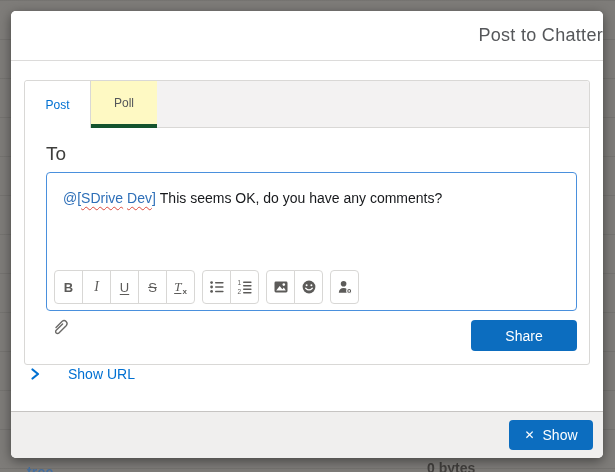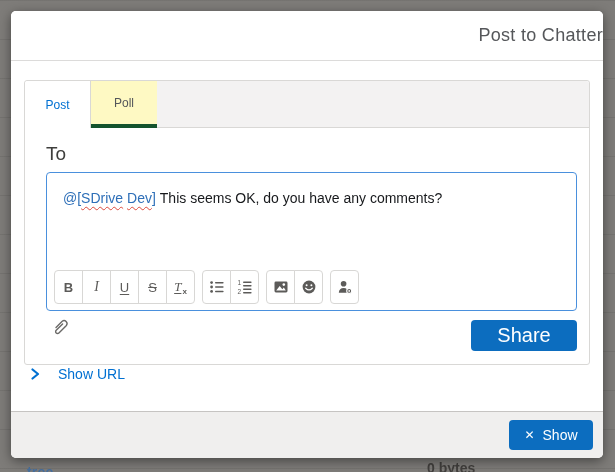--- a/index.html
+++ b/index.html
@@ -85,27 +85,27 @@
   .g-rm-sub { font-size:8px; font-weight:700; margin-left:1px; margin-top:8px; }
   .tb-btn svg { display:block; }
 
   .attach-btn {
     position:absolute; left:24px; top:237px; width:22px; height:22px;
     background:transparent; border:none; padding:0; cursor:pointer;
   }
   .share-btn {
     position:absolute; right:12px; top:239px; width:106px; height:31px;
     background:#0c6dbf; border:none; border-radius:4px;
-    color:#fff; font-size:20px; display:flex; align-items:center; justify-content:center;
+    color:#fff; font-size:14px; display:flex; align-items:center; justify-content:center;
     cursor:pointer; font-family:"Liberation Sans", sans-serif;
   }
 
   .show-url {
     position:absolute; left:19px; top:355px;
-    display:flex; align-items:center; gap:17px;
+    display:flex; align-items:center; gap:27px;
     color:#0070d2; font-size:14px; cursor:pointer;
   }
 
   .modal-footer {
     position:absolute; left:0; right:0; bottom:0; height:47px;
     background:#f0efee; border-top:1px solid #c6c4c2;
     border-radius:0 0 5px 5px;
     display:flex; align-items:center; justify-content:flex-end; padding-right:10px;
   }
   .close-btn {

